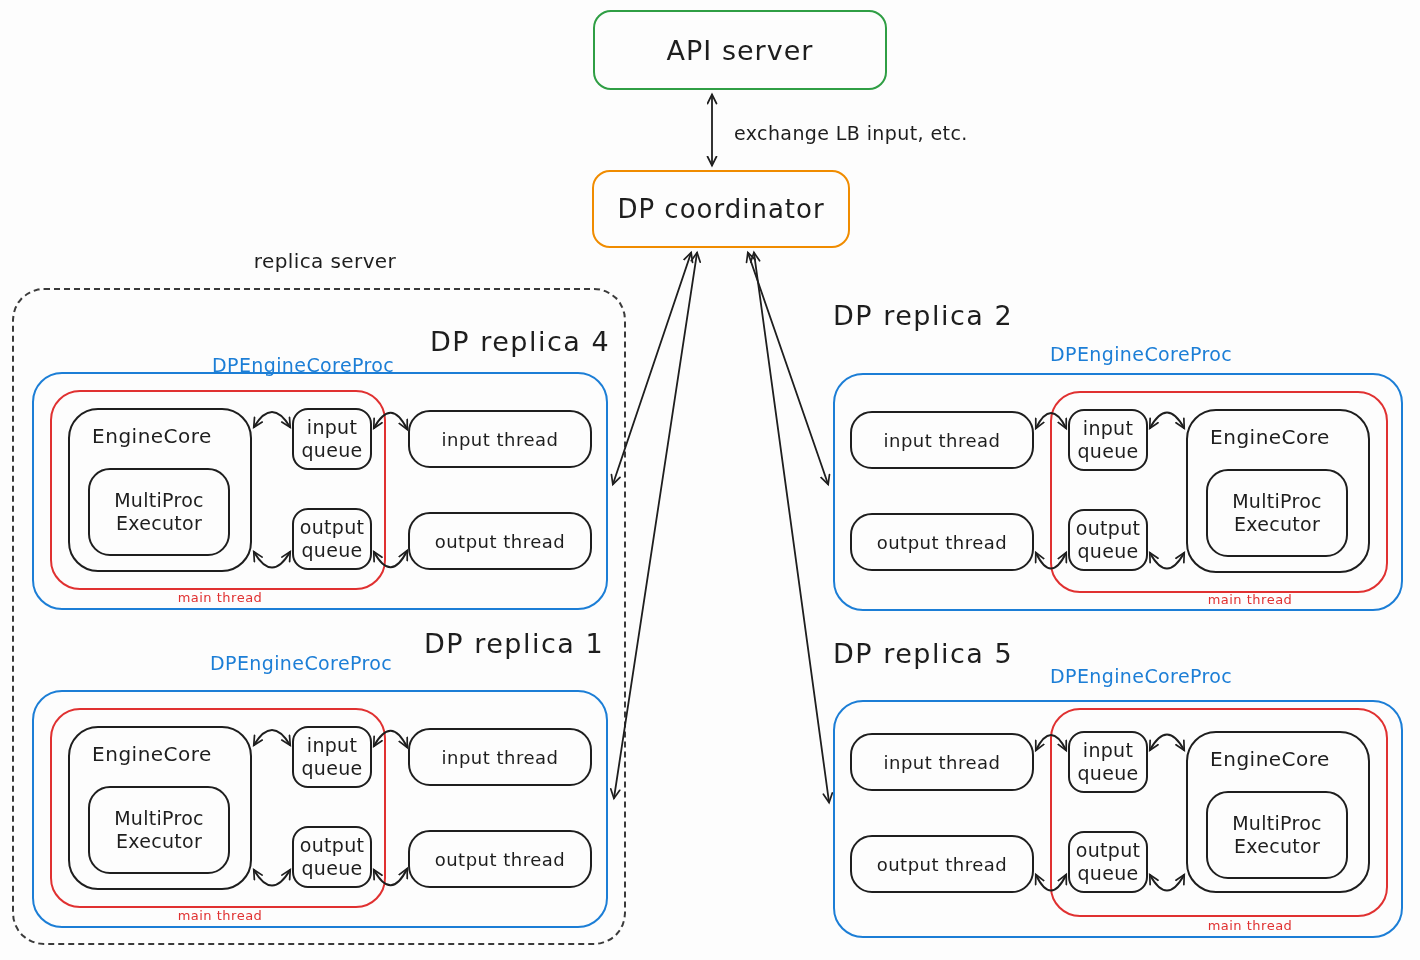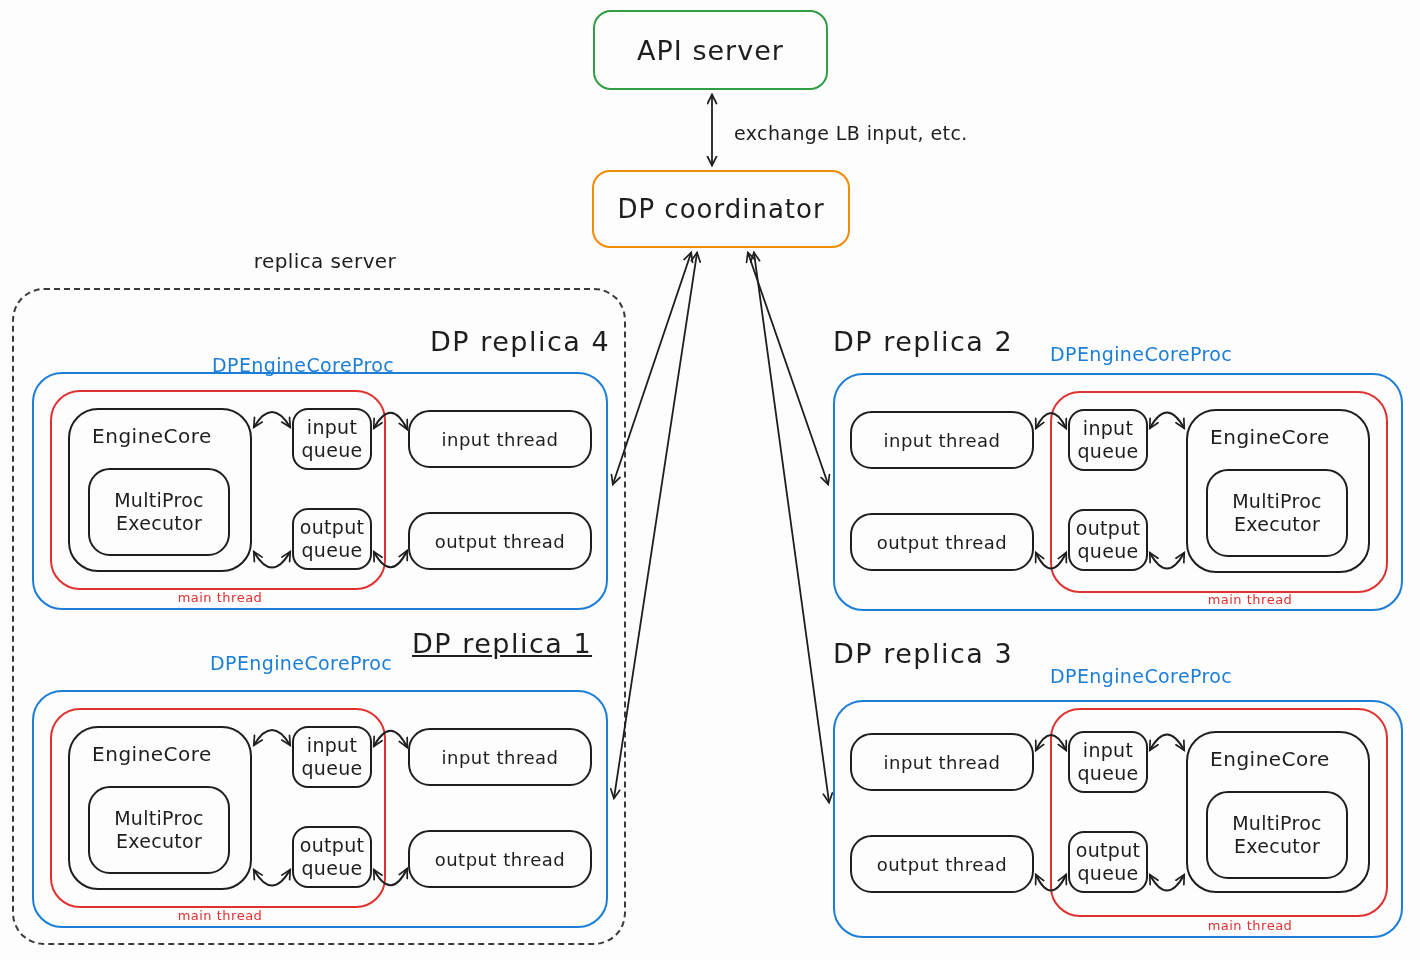--- a/index.html
+++ b/index.html
@@ -40,21 +40,21 @@
     position:absolute;top:14px;left:0;right:16px;text-align:center;
     font-size:20px;letter-spacing:0.5px;
   }
   
   .ec{border:2.5px solid #1e1e1e;border-radius:30px;background:transparent;}
   svg.overlay{position:absolute;left:0;top:0;z-index:10;pointer-events:none;}
 </style>
 </head>
 <body>
 
-<div class="abs node green big-title" style="left:593px;top:10px;width:235px;height:80px;">
+<div class="abs node green big-title" style="left:593px;top:10px;width:294px;height:80px;">
   <span>API server</span>
 </div>
 
 <div class="abs node orange" style="left:592px;top:170px;width:258px;height:78px;font-size:26px;letter-spacing:1px;">
   <span>DP coordinator</span>
 </div>
 
 <div class="free-label" style="left:734px;top:122px;">exchange LB input, etc.</div>
 
 <div class="free-label" style="left:230px;top:249px;width:190px;text-align:center;font-size:20px;">replica server</div>
@@ -83,21 +83,21 @@
   <div class="abs node black-md mid-text" style="left:408px;top:410px;width:184px;height:58px;">
     <span>input thread</span>
   </div>
   <div class="abs node black-md mid-text" style="left:408px;top:512px;width:184px;height:58px;">
     <span>output thread</span>
   </div>
   <div class="main-thread-label" style="left:150px;top:590px;">main thread</div>
 </div>
 
 <div>
-  <div class="replica-title" style="left:412px;top:628px;text-decoration:underline;">DP replica 1</div>
+  <div class="replica-title" style="left:424px;top:628px;">DP replica 1</div>
   <div class="proc-label" style="left:210px;top:652px;">DPEngineCoreProc</div>
   <div class="abs node blue" style="left:32px;top:690px;width:576px;height:238px;"></div>
   <div class="abs node red" style="left:50px;top:708px;width:336px;height:200px;"></div>
   <div class="abs ec" style="left:68px;top:726px;width:184px;height:164px;">
     <div class="ec-label">EngineCore</div>
   </div>
   <div class="abs node black-md sm-text two-line" style="left:88px;top:786px;width:142px;height:88px;">
     <span class="two-line">MultiProc
 Executor</span>
   </div>
@@ -112,21 +112,21 @@
   <div class="abs node black-md mid-text" style="left:408px;top:728px;width:184px;height:58px;">
     <span>input thread</span>
   </div>
   <div class="abs node black-md mid-text" style="left:408px;top:830px;width:184px;height:58px;">
     <span>output thread</span>
   </div>
   <div class="main-thread-label" style="left:150px;top:908px;">main thread</div>
 </div>
 
 <div>
-  <div class="replica-title" style="left:833px;top:326px;">DP replica 2</div>
+  <div class="replica-title" style="left:833px;top:300px;">DP replica 2</div>
   <div class="proc-label" style="left:1050px;top:343px;">DPEngineCoreProc</div>
   <div class="abs node blue" style="left:833px;top:373px;width:570px;height:238px;"></div>
   <div class="abs node red" style="left:1050px;top:391px;width:338px;height:202px;"></div>
   <div class="abs node black-md mid-text" style="left:850px;top:411px;width:184px;height:58px;">
     <span>input thread</span>
   </div>
   <div class="abs node black-md mid-text" style="left:850px;top:513px;width:184px;height:58px;">
     <span>output thread</span>
   </div>
   <div class="abs node black-sm sm-text two-line" style="left:1068px;top:409px;width:80px;height:62px;">
@@ -141,21 +141,21 @@
     <div class="ec-label">EngineCore</div>
   </div>
   <div class="abs node black-md sm-text two-line" style="left:1206px;top:469px;width:142px;height:88px;">
     <span class="two-line">MultiProc
 Executor</span>
   </div>
   <div class="main-thread-label" style="left:1180px;top:592px;">main thread</div>
 </div>
 
 <div>
-  <div class="replica-title" style="left:833px;top:638px;">DP replica 3</div>
+  <div class="replica-title" style="left:833px;top:638px;">DP replica 5</div>
   <div class="proc-label" style="left:1050px;top:665px;">DPEngineCoreProc</div>
   <div class="abs node blue" style="left:833px;top:700px;width:570px;height:238px;"></div>
   <div class="abs node red" style="left:1050px;top:708px;width:338px;height:209px;"></div>
   <div class="abs node black-md mid-text" style="left:850px;top:733px;width:184px;height:58px;">
     <span>input thread</span>
   </div>
   <div class="abs node black-md mid-text" style="left:850px;top:835px;width:184px;height:58px;">
     <span>output thread</span>
   </div>
   <div class="abs node black-sm sm-text two-line" style="left:1068px;top:731px;width:80px;height:62px;">

